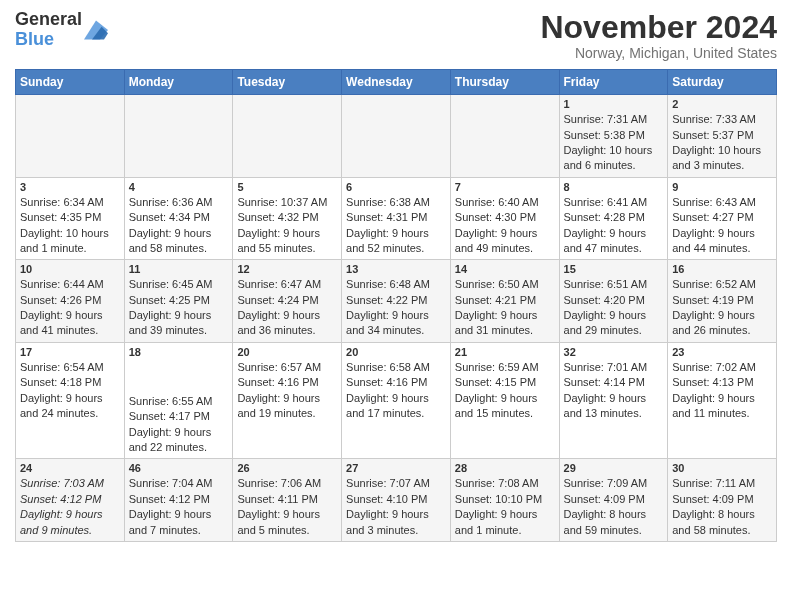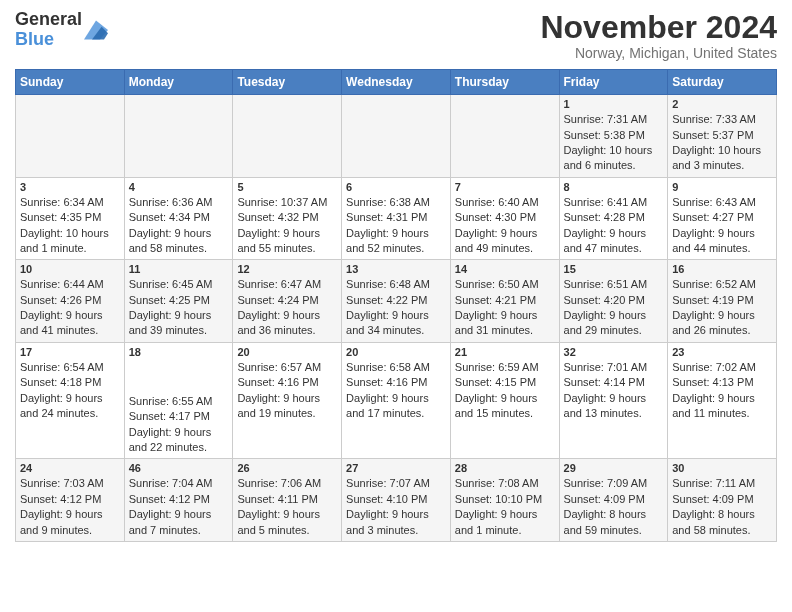--- a/index.html
+++ b/index.html
@@ -301,21 +301,21 @@
             <span class="day-num">23</span>
             <div class="day-info" style="white-space: pre-line;">Sunrise: 7:02 AM
 Sunset: 4:13 PM
 Daylight: 9 hours
 and 11 minutes.</div>
           </td>
         </tr>
         <tr>
           <td>
             <span class="day-num">24</span>
-            <div class="day-info" style="white-space: pre-line;">Sunrise: 7:03 AM
+            <div class="day-info" style="white-space: pre-line; font-style: italic;">Sunrise: 7:03 AM
 Sunset: 4:12 PM
 Daylight: 9 hours
 and 9 minutes.</div>
           </td>
           <td>
             <span class="day-num">46</span>
             <div class="day-info" style="white-space: pre-line;">Sunrise: 7:04 AM
 Sunset: 4:12 PM
 Daylight: 9 hours
 and 7 minutes.</div>

